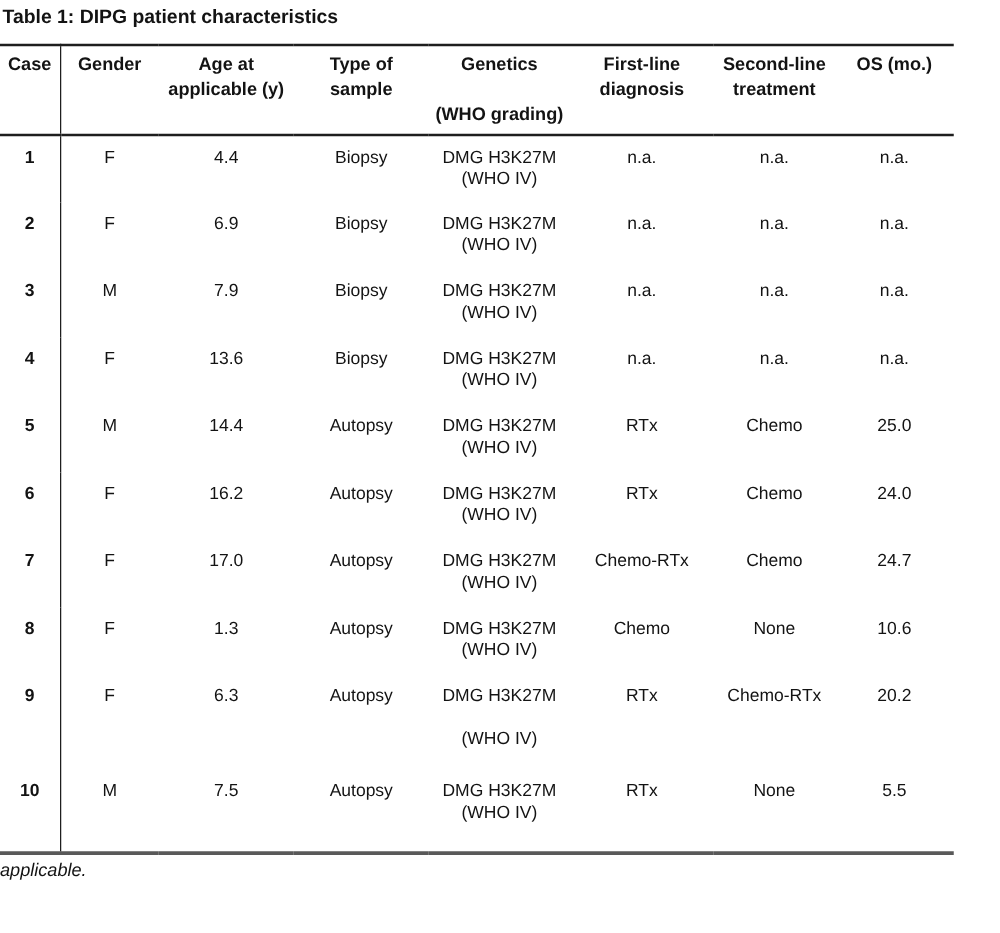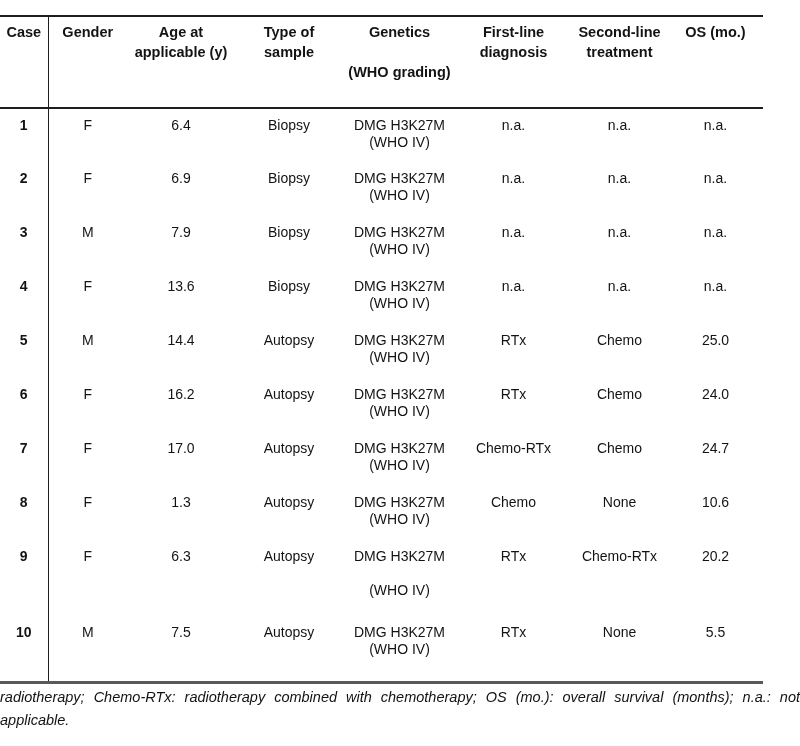--- a/index.html
+++ b/index.html
@@ -22,21 +22,21 @@
 
   table.char-table {
     margin-top: 11px;
     width: 763px;
     border-collapse: collapse;
     table-layout: fixed;
     border-top: 2px solid #1e1e1e;
     border-bottom: 3px solid #595959;
   }
   .char-table th {
-    height: 92px;
+    height: 72px;
     padding: 5px 2px 0 2px;
     font-size: 14.5px;
     font-weight: 700;
     line-height: 20px;
     text-align: center;
     vertical-align: top;
     white-space: pre-line;
     border-bottom: 2px solid #1e1e1e;
   }
   .char-table td {
@@ -64,20 +64,21 @@
   .footnote .line.just {
     text-align: justify;
     text-align-last: justify;
   }
 </style>
 </head>
 <body style="color: rgb(19, 19, 19); background: rgb(255, 255, 255);">
 
 <div class="page">
 
+  <div class="doc-title">Table 1: DIPG patient characteristics</div>
 
   <table class="char-table" style="border-top-color: rgb(30, 30, 30); border-bottom-color: rgb(89, 89, 89);">
     <colgroup>
       <col style="width:48px">
       <col style="width:79px">
       <col style="width:108px">
       <col style="width:108px">
       <col style="width:113px">
       <col style="width:115px">
       <col style="width:97px">
@@ -98,21 +99,21 @@
 diagnosis</th>
           <th>Second-line
 treatment</th>
           <th>OS (mo.)</th>
         </tr>
     </thead>
     <tbody>
         <tr>
           <td>1</td>
           <td>F</td>
-          <td>6.4</td>
+          <td>4.4</td>
           <td>Biopsy</td>
           <td>DMG H3K27M
 (WHO IV)</td>
           <td>n.a.</td>
           <td>n.a.</td>
           <td>n.a.</td>
         </tr>
         <tr>
           <td>2</td>
           <td>F</td>
@@ -210,17 +211,16 @@
           <td>DMG H3K27M
 (WHO IV)</td>
           <td>RTx</td>
           <td>None</td>
           <td>5.5</td>
         </tr>
       </tbody>
   </table>
 
   <div class="footnote">
-      <div class="line just">radiotherapy; Chemo-RTx: radiotherapy combined with chemotherapy; OS (mo.): overall survival (months); n.a.: not</div>
       <div class="line">applicable.</div>
     </div>
 
 </div>
 
 </body></html>

